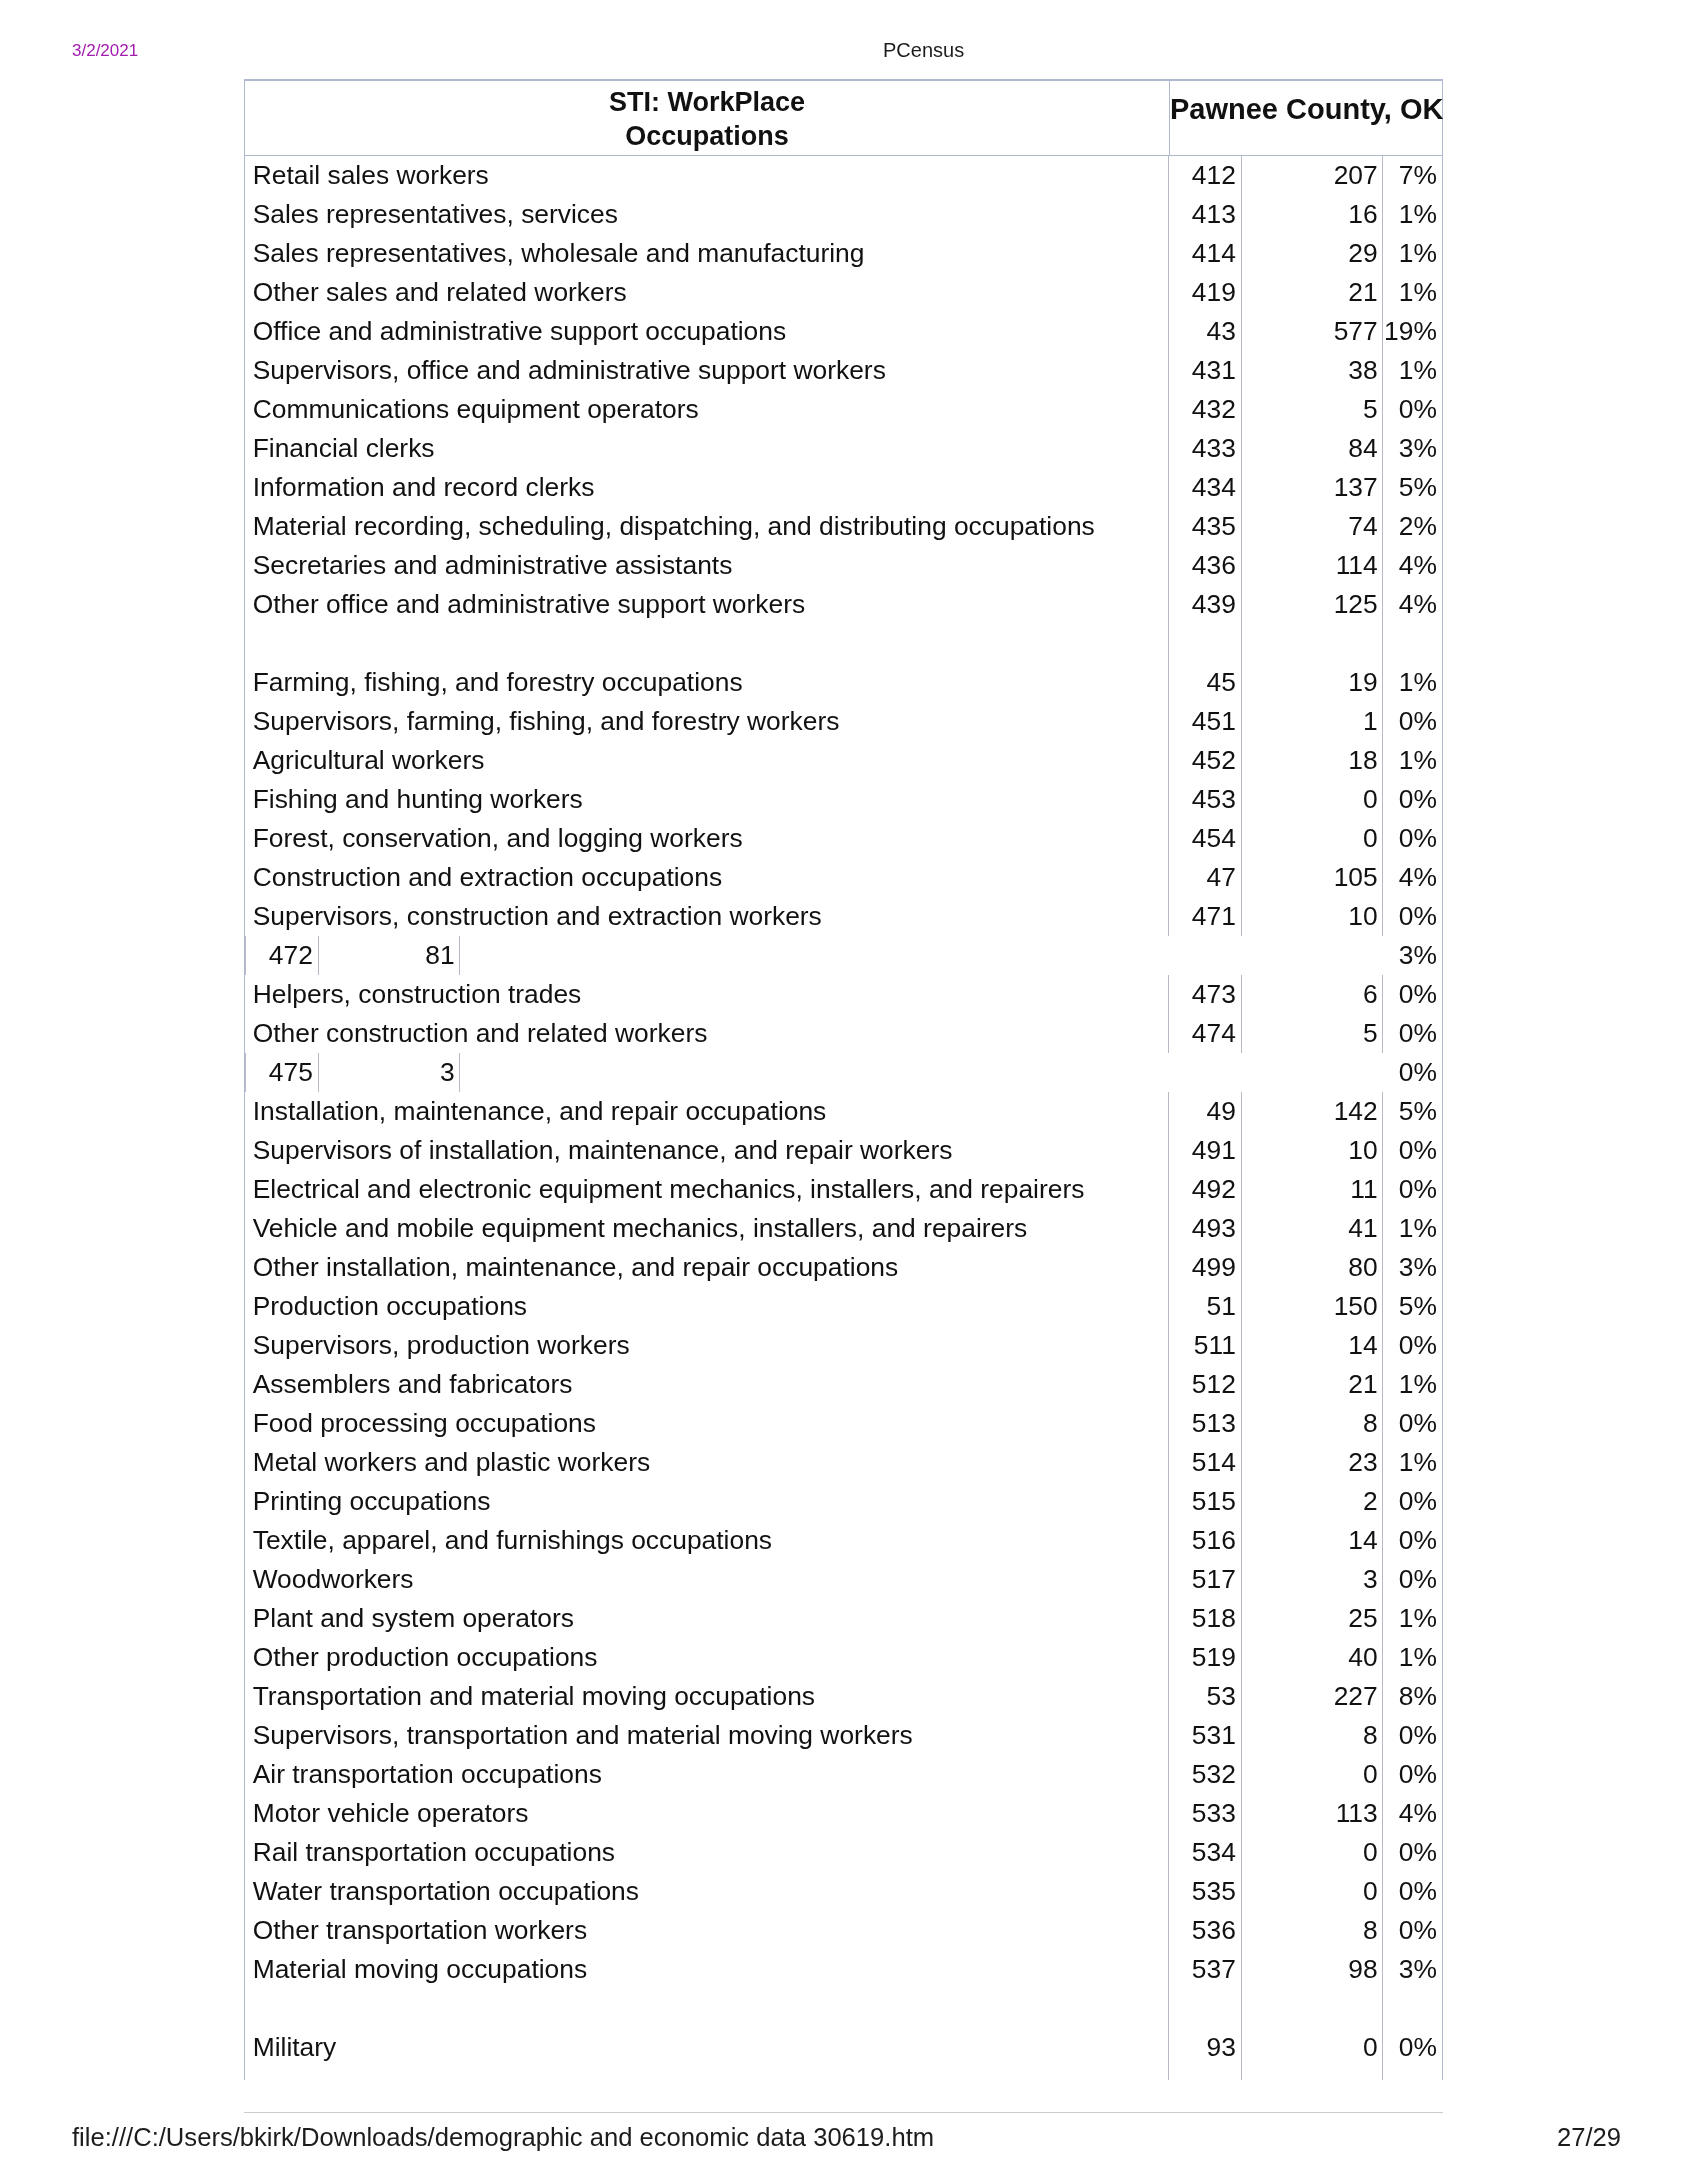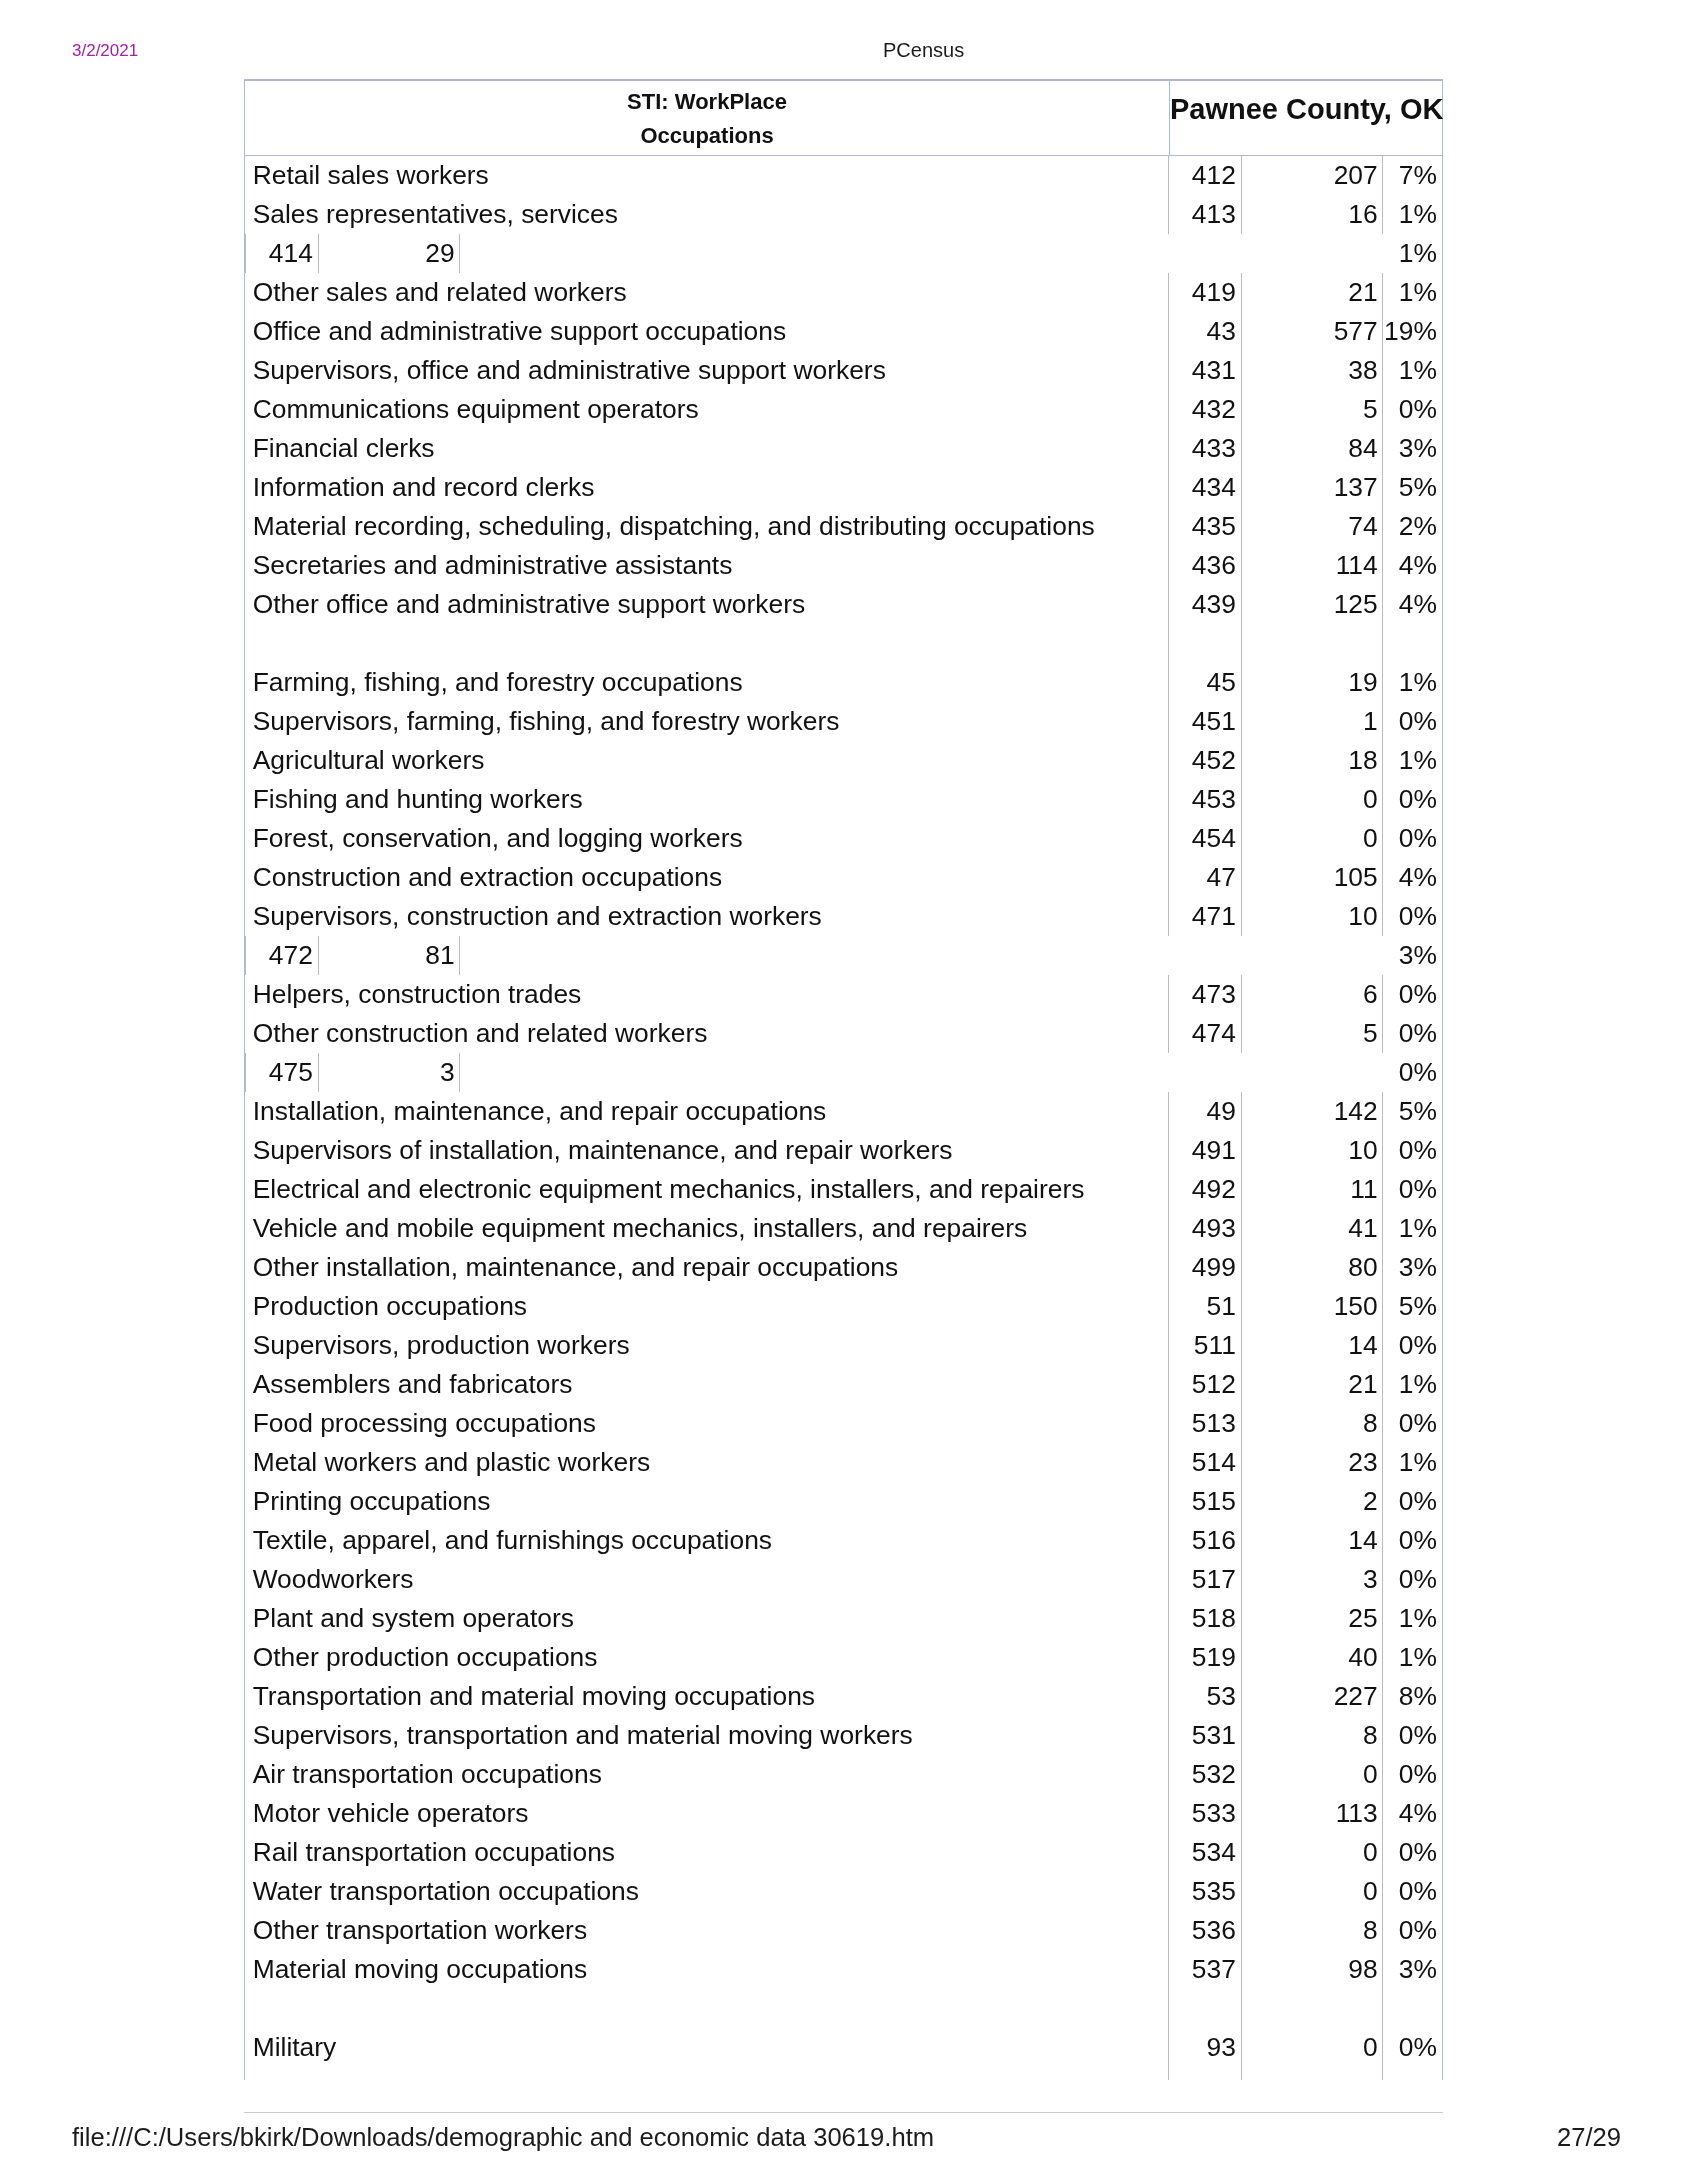--- a/index.html
+++ b/index.html
@@ -48,21 +48,21 @@
     display: flex;
     height: 75px;
     border-bottom: 1.7px solid var(--tbl-border);
     box-sizing: border-box;
   }
   .thead-left {
     flex: 0 0 924px;
     box-sizing: border-box;
     text-align: center;
     font-weight: bold;
-    font-size: 22px;
+    font-size: 27px;
     line-height: 34px;
     padding-top: 4.3px;
   }
   .thead-right {
     flex: 1 1 auto;
     box-sizing: border-box;
     border-left: 1.7px solid var(--tbl-border);
     text-align: center;
     font-weight: bold;
     font-size: 29px;
@@ -165,20 +165,21 @@
   </div>
 
   <div class="trow">
     <div class="cell name">Sales representatives, services</div>
     <div class="cell code">413</div>
     <div class="cell count">16</div>
     <div class="cell pct">1%</div>
   </div>
 
   <div class="trow">
+    <div class="cell name">Sales representatives, wholesale and manufacturing</div>
     <div class="cell code">414</div>
     <div class="cell count">29</div>
     <div class="cell pct">1%</div>
   </div>
 
   <div class="trow">
     <div class="cell name">Other sales and related workers</div>
     <div class="cell code">419</div>
     <div class="cell count">21</div>
     <div class="cell pct">1%</div>

